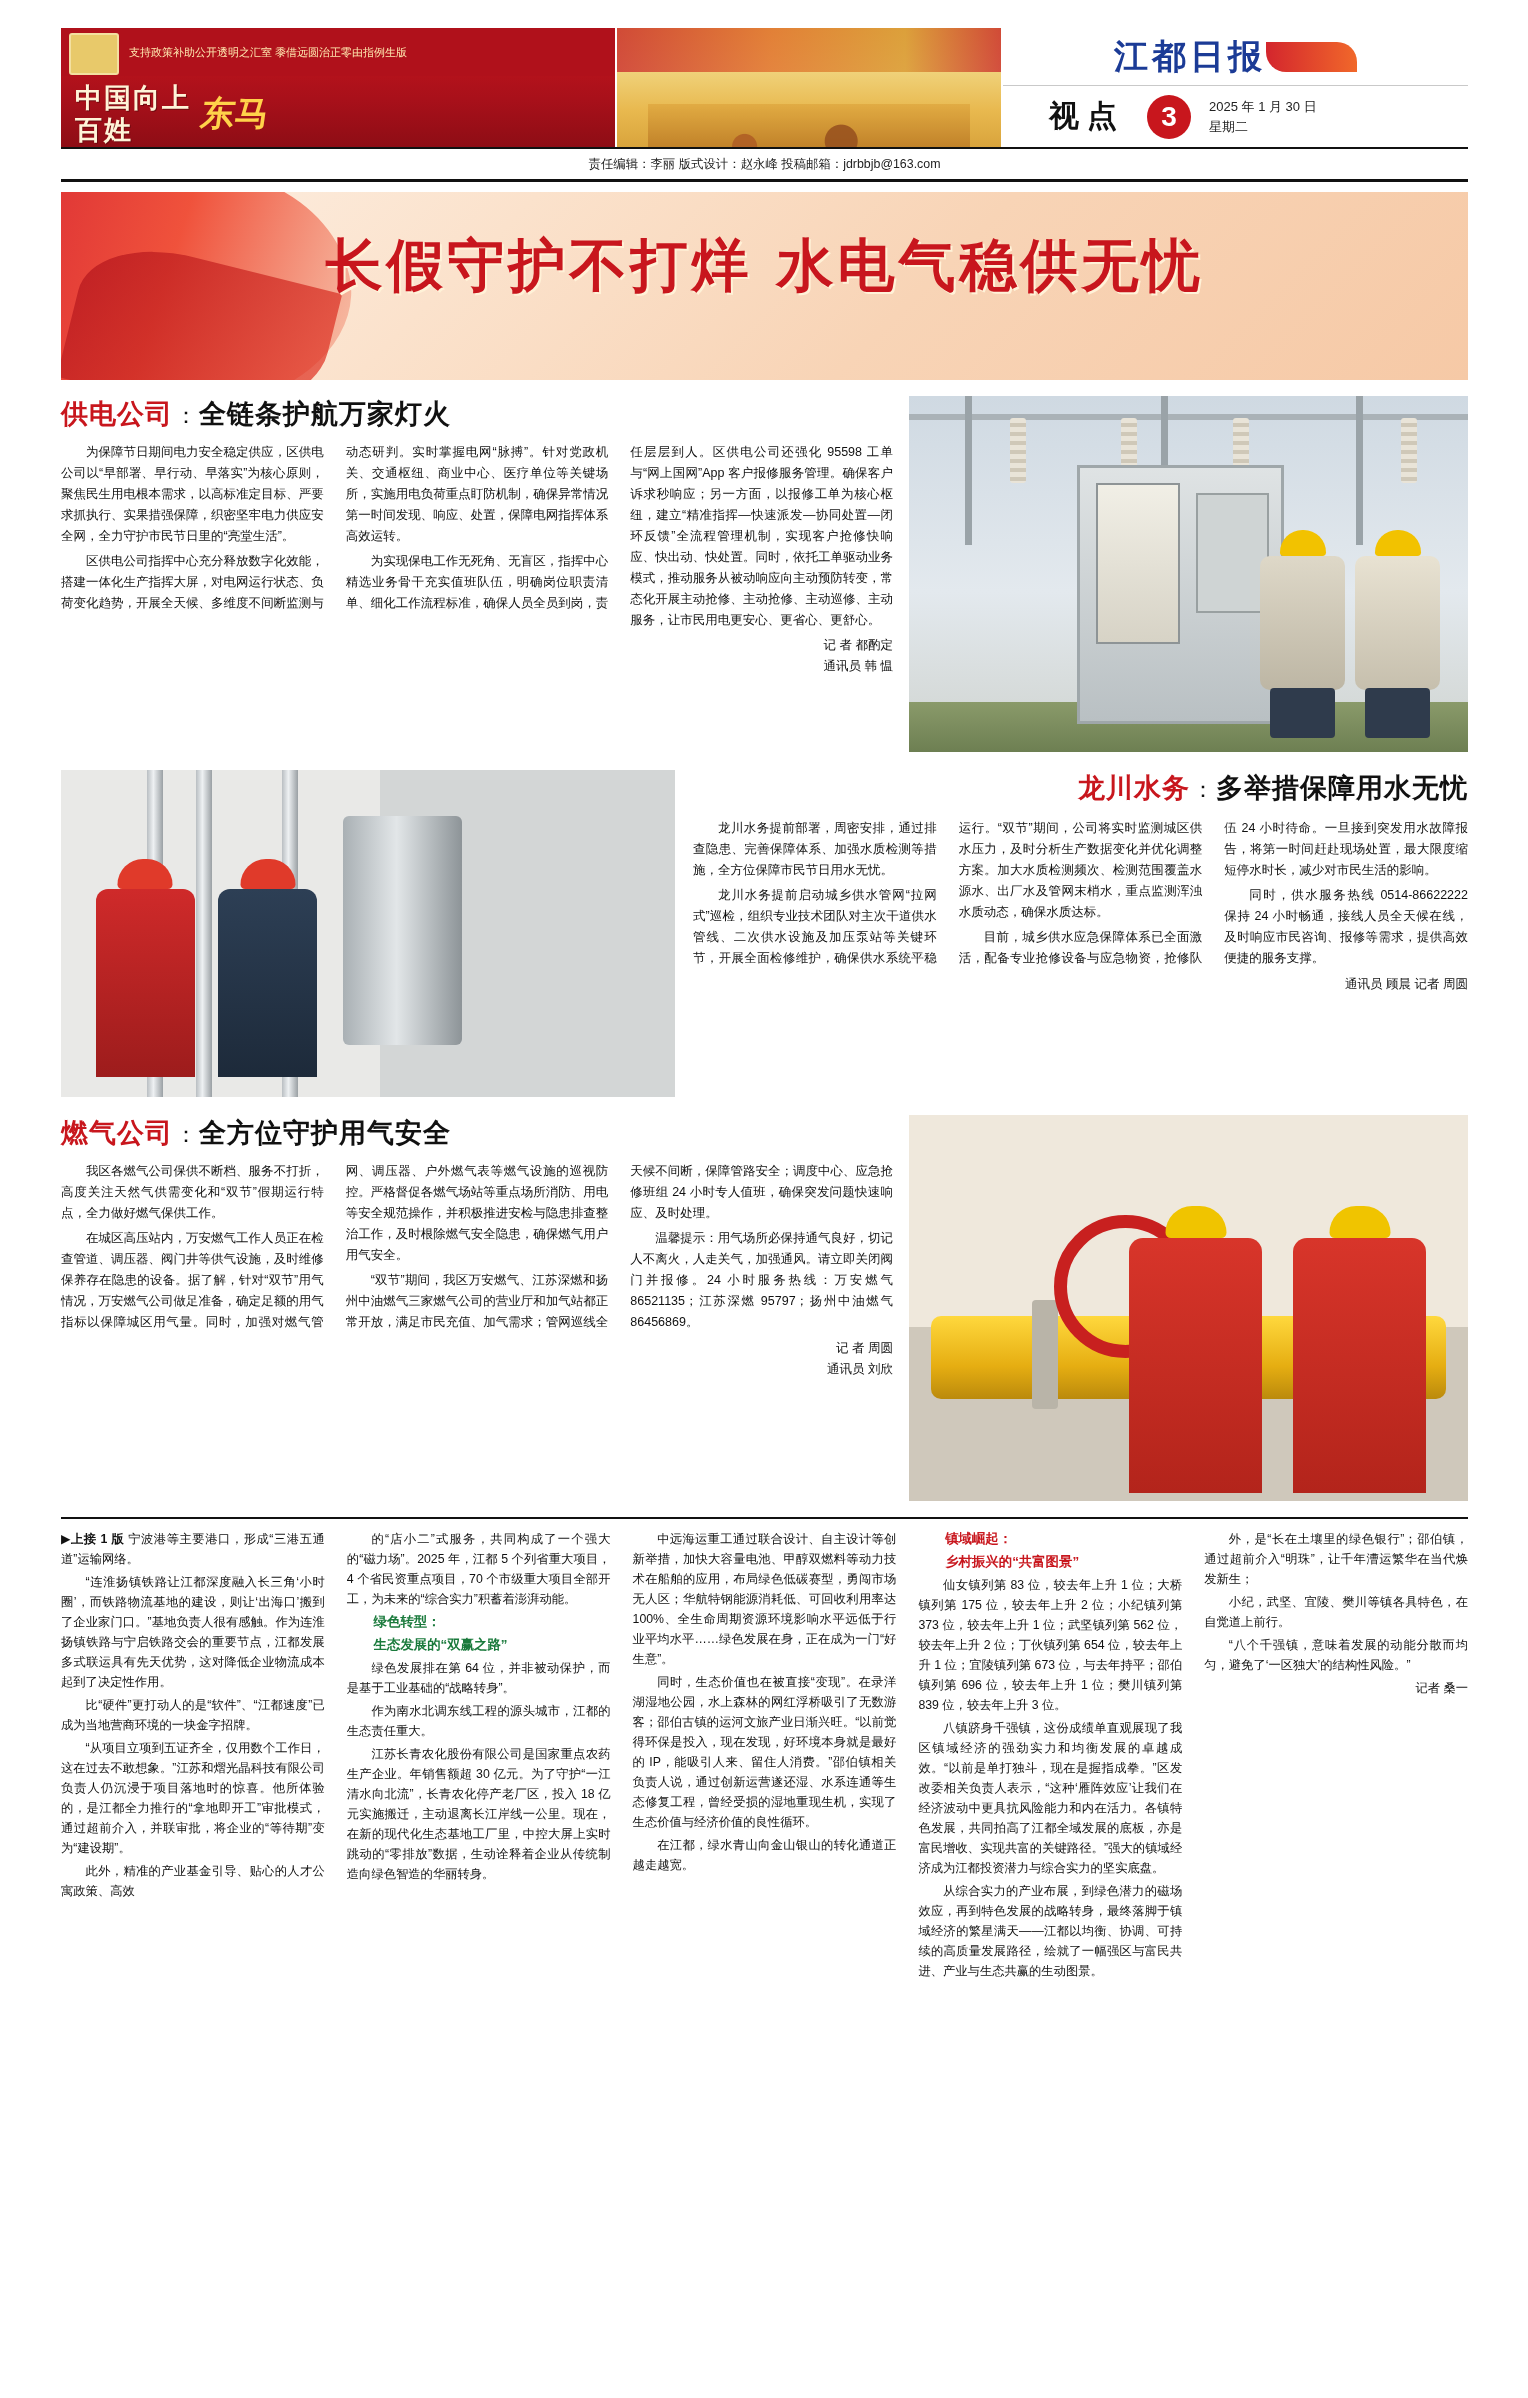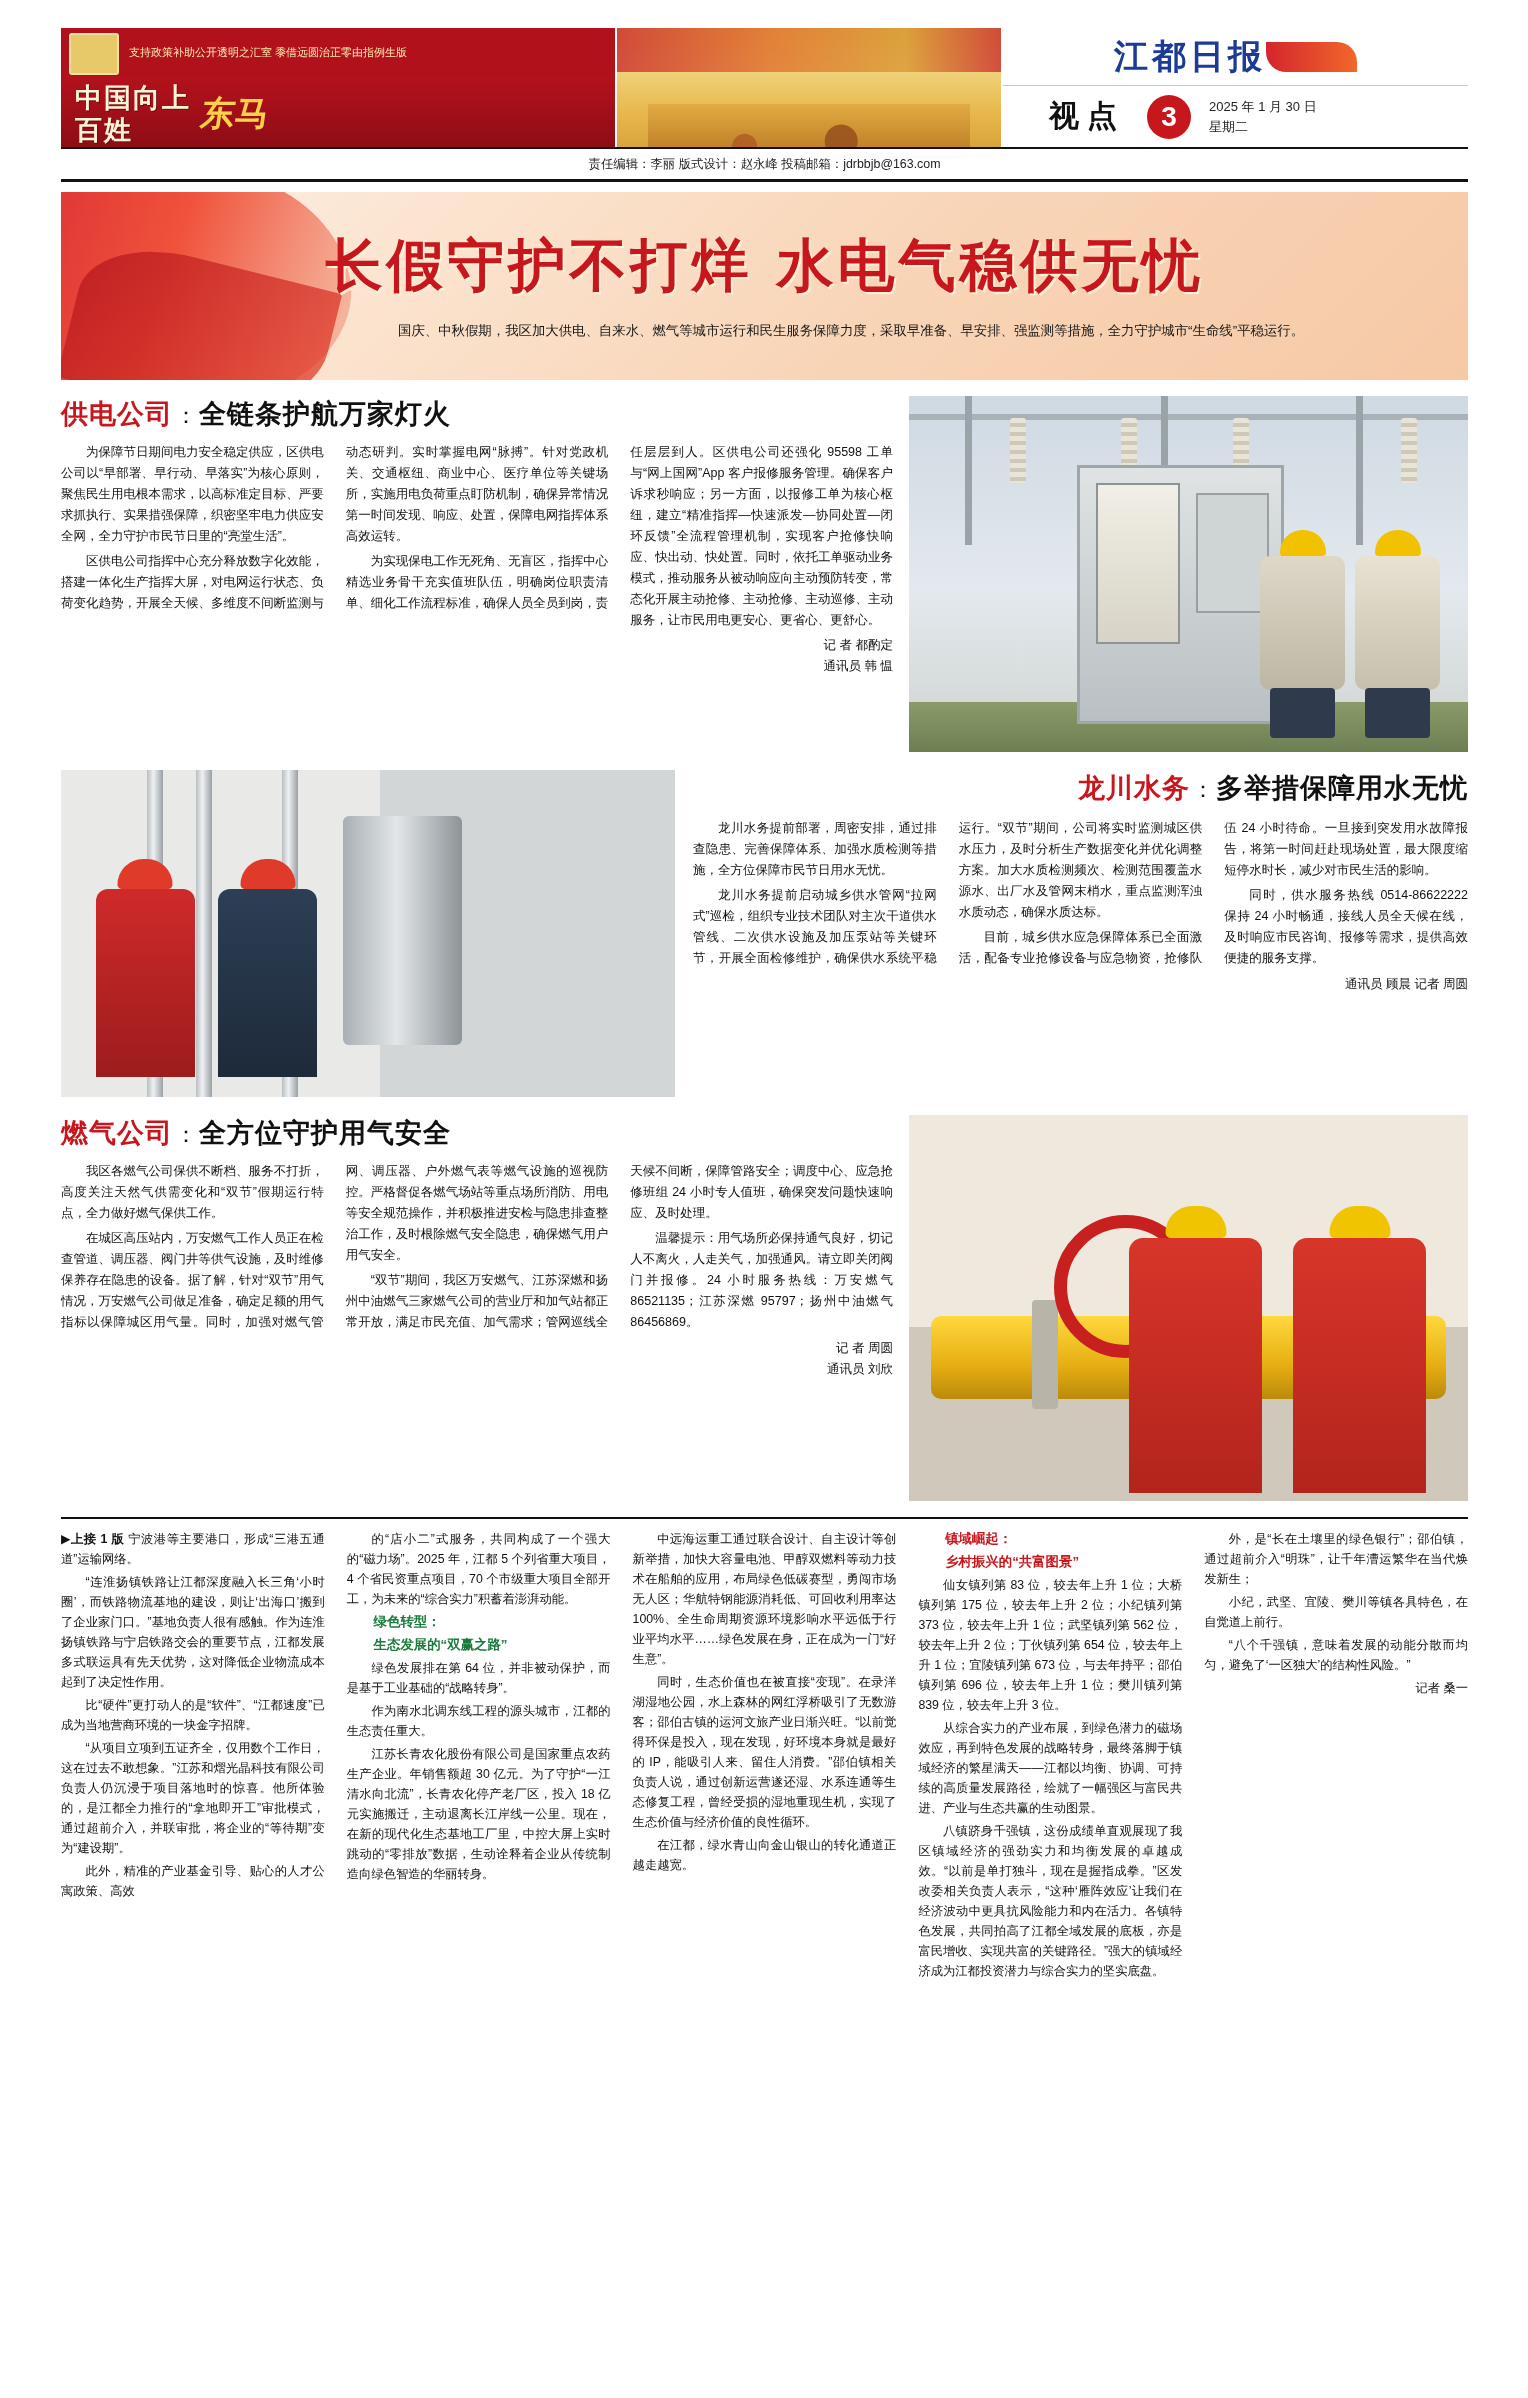--- a/index.html
+++ b/index.html
@@ -140,21 +140,20 @@
       </div>
     </div>
   </div>
   <div class="mast-rule"></div>
   <div class="credits">责任编辑：李丽  版式设计：赵永峰  投稿邮箱：jdrbbjb@163.com</div>
 
   <div class="hero">
     <div class="hero-ribbon"></div>
     <div class="hero-ribbon2"></div>
     <div class="hero-title">长假守护不打烊  水电气稳供无忧</div>
-    <div class="hero-deck">国庆、中秋假期，我区加大供电、自来水、燃气等城市运行和民生服务保障力度，采取早准备、早安排、强监测等措施，全力守护城市“生命线”平稳运行。</div>
   </div>
 
   <div class="sec-power">
     <div class="left">
       <div class="sec-head">
         <span class="sec-org">供电公司</span>
         <span class="sec-colon">：</span>
         <span class="sec-title">全链条护航万家灯火</span>
       </div>
       <div class="cols" style="column-count:3;margin-top:10px;">
@@ -293,22 +292,22 @@
     </div>
     <div class="col">
       <p>中远海运重工通过联合设计、自主设计等创新举措，加快大容量电池、甲醇双燃料等动力技术在船舶的应用，布局绿色低碳赛型，勇闯市场无人区；华航特钢能源消耗低、可回收利用率达 100%、全生命周期资源环境影响水平远低于行业平均水平……绿色发展在身，正在成为一门“好生意”。</p>
       <p>同时，生态价值也在被直接“变现”。在录洋湖湿地公园，水上森林的网红浮桥吸引了无数游客；邵伯古镇的运河文旅产业日渐兴旺。“以前觉得环保是投入，现在发现，好环境本身就是最好的 IP，能吸引人来、留住人消费。”邵伯镇相关负责人说，通过创新运营遂还湿、水系连通等生态修复工程，曾经受损的湿地重现生机，实现了生态价值与经济价值的良性循环。</p>
       <p>在江都，绿水青山向金山银山的转化通道正越走越宽。</p>
     </div>
     <div class="col">
       <p class="jump-head red">镇域崛起：</p>
       <p class="jump-head red">乡村振兴的“共富图景”</p>
       <p>仙女镇列第 83 位，较去年上升 1 位；大桥镇列第 175 位，较去年上升 2 位；小纪镇列第 373 位，较去年上升 1 位；武坚镇列第 562 位，较去年上升 2 位；丁伙镇列第 654 位，较去年上升 1 位；宜陵镇列第 673 位，与去年持平；邵伯镇列第 696 位，较去年上升 1 位；樊川镇列第 839 位，较去年上升 3 位。</p>
+      <p>八镇跻身千强镇，这份成绩单直观展现了我区镇域经济的强劲实力和均衡发展的卓越成效。“以前是单打独斗，现在是握指成拳。”区发改委相关负责人表示，“这种‘雁阵效应’让我们在经济波动中更具抗风险能力和内在活力。各镇特色发展，共同拍高了江都全域发展的底板，亦是富民增收、实现共富的关键路径。”强大的镇域经济成为江都投资潜力与综合实力的坚实底盘。</p>
       <p>从综合实力的产业布展，到绿色潜力的磁场效应，再到特色发展的战略转身，最终落脚于镇域经济的繁星满天——江都以均衡、协调、可持续的高质量发展路径，绘就了一幅强区与富民共进、产业与生态共赢的生动图景。</p>
-      <p>八镇跻身千强镇，这份成绩单直观展现了我区镇域经济的强劲实力和均衡发展的卓越成效。“以前是单打独斗，现在是握指成拳。”区发改委相关负责人表示，“这种‘雁阵效应’让我们在经济波动中更具抗风险能力和内在活力。各镇特色发展，共同拍高了江都全域发展的底板，亦是富民增收、实现共富的关键路径。”强大的镇域经济成为江都投资潜力与综合实力的坚实底盘。</p>
     </div>
     <div class="col">
       <p>外，是“长在土壤里的绿色银行”；邵伯镇，通过超前介入“明珠”，让千年漕运繁华在当代焕发新生；</p>
       <p>小纪，武坚、宜陵、樊川等镇各具特色，在自觉道上前行。</p>
       <p>“八个千强镇，意味着发展的动能分散而均匀，避免了‘一区独大’的结构性风险。”</p>
       <p class="sign">记者 桑一</p>
     </div>
   </div>
 
 </div>

